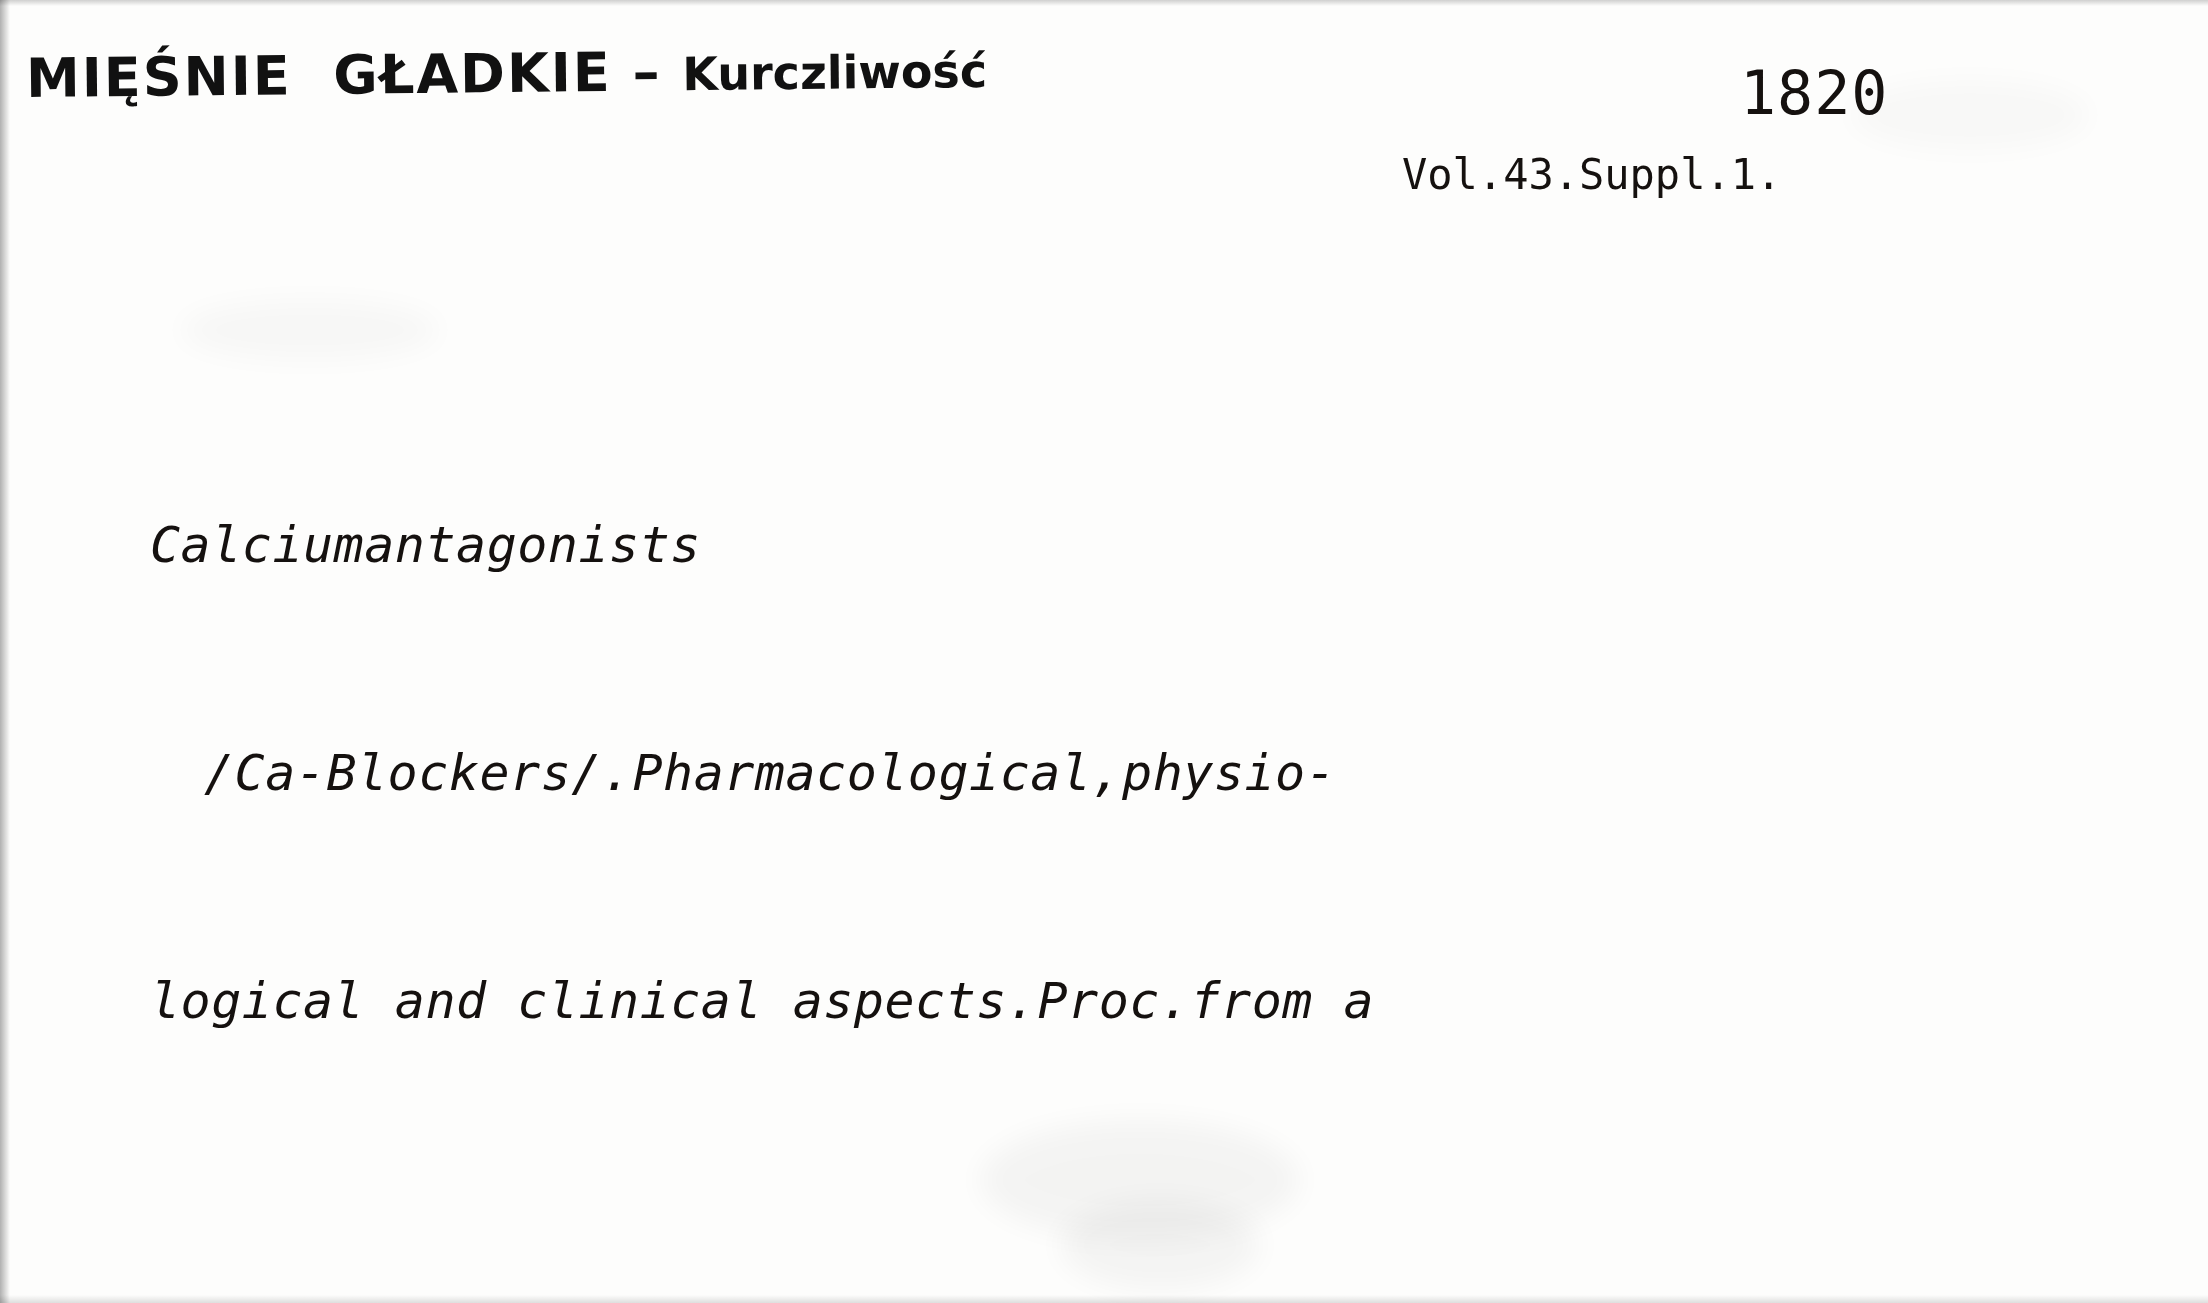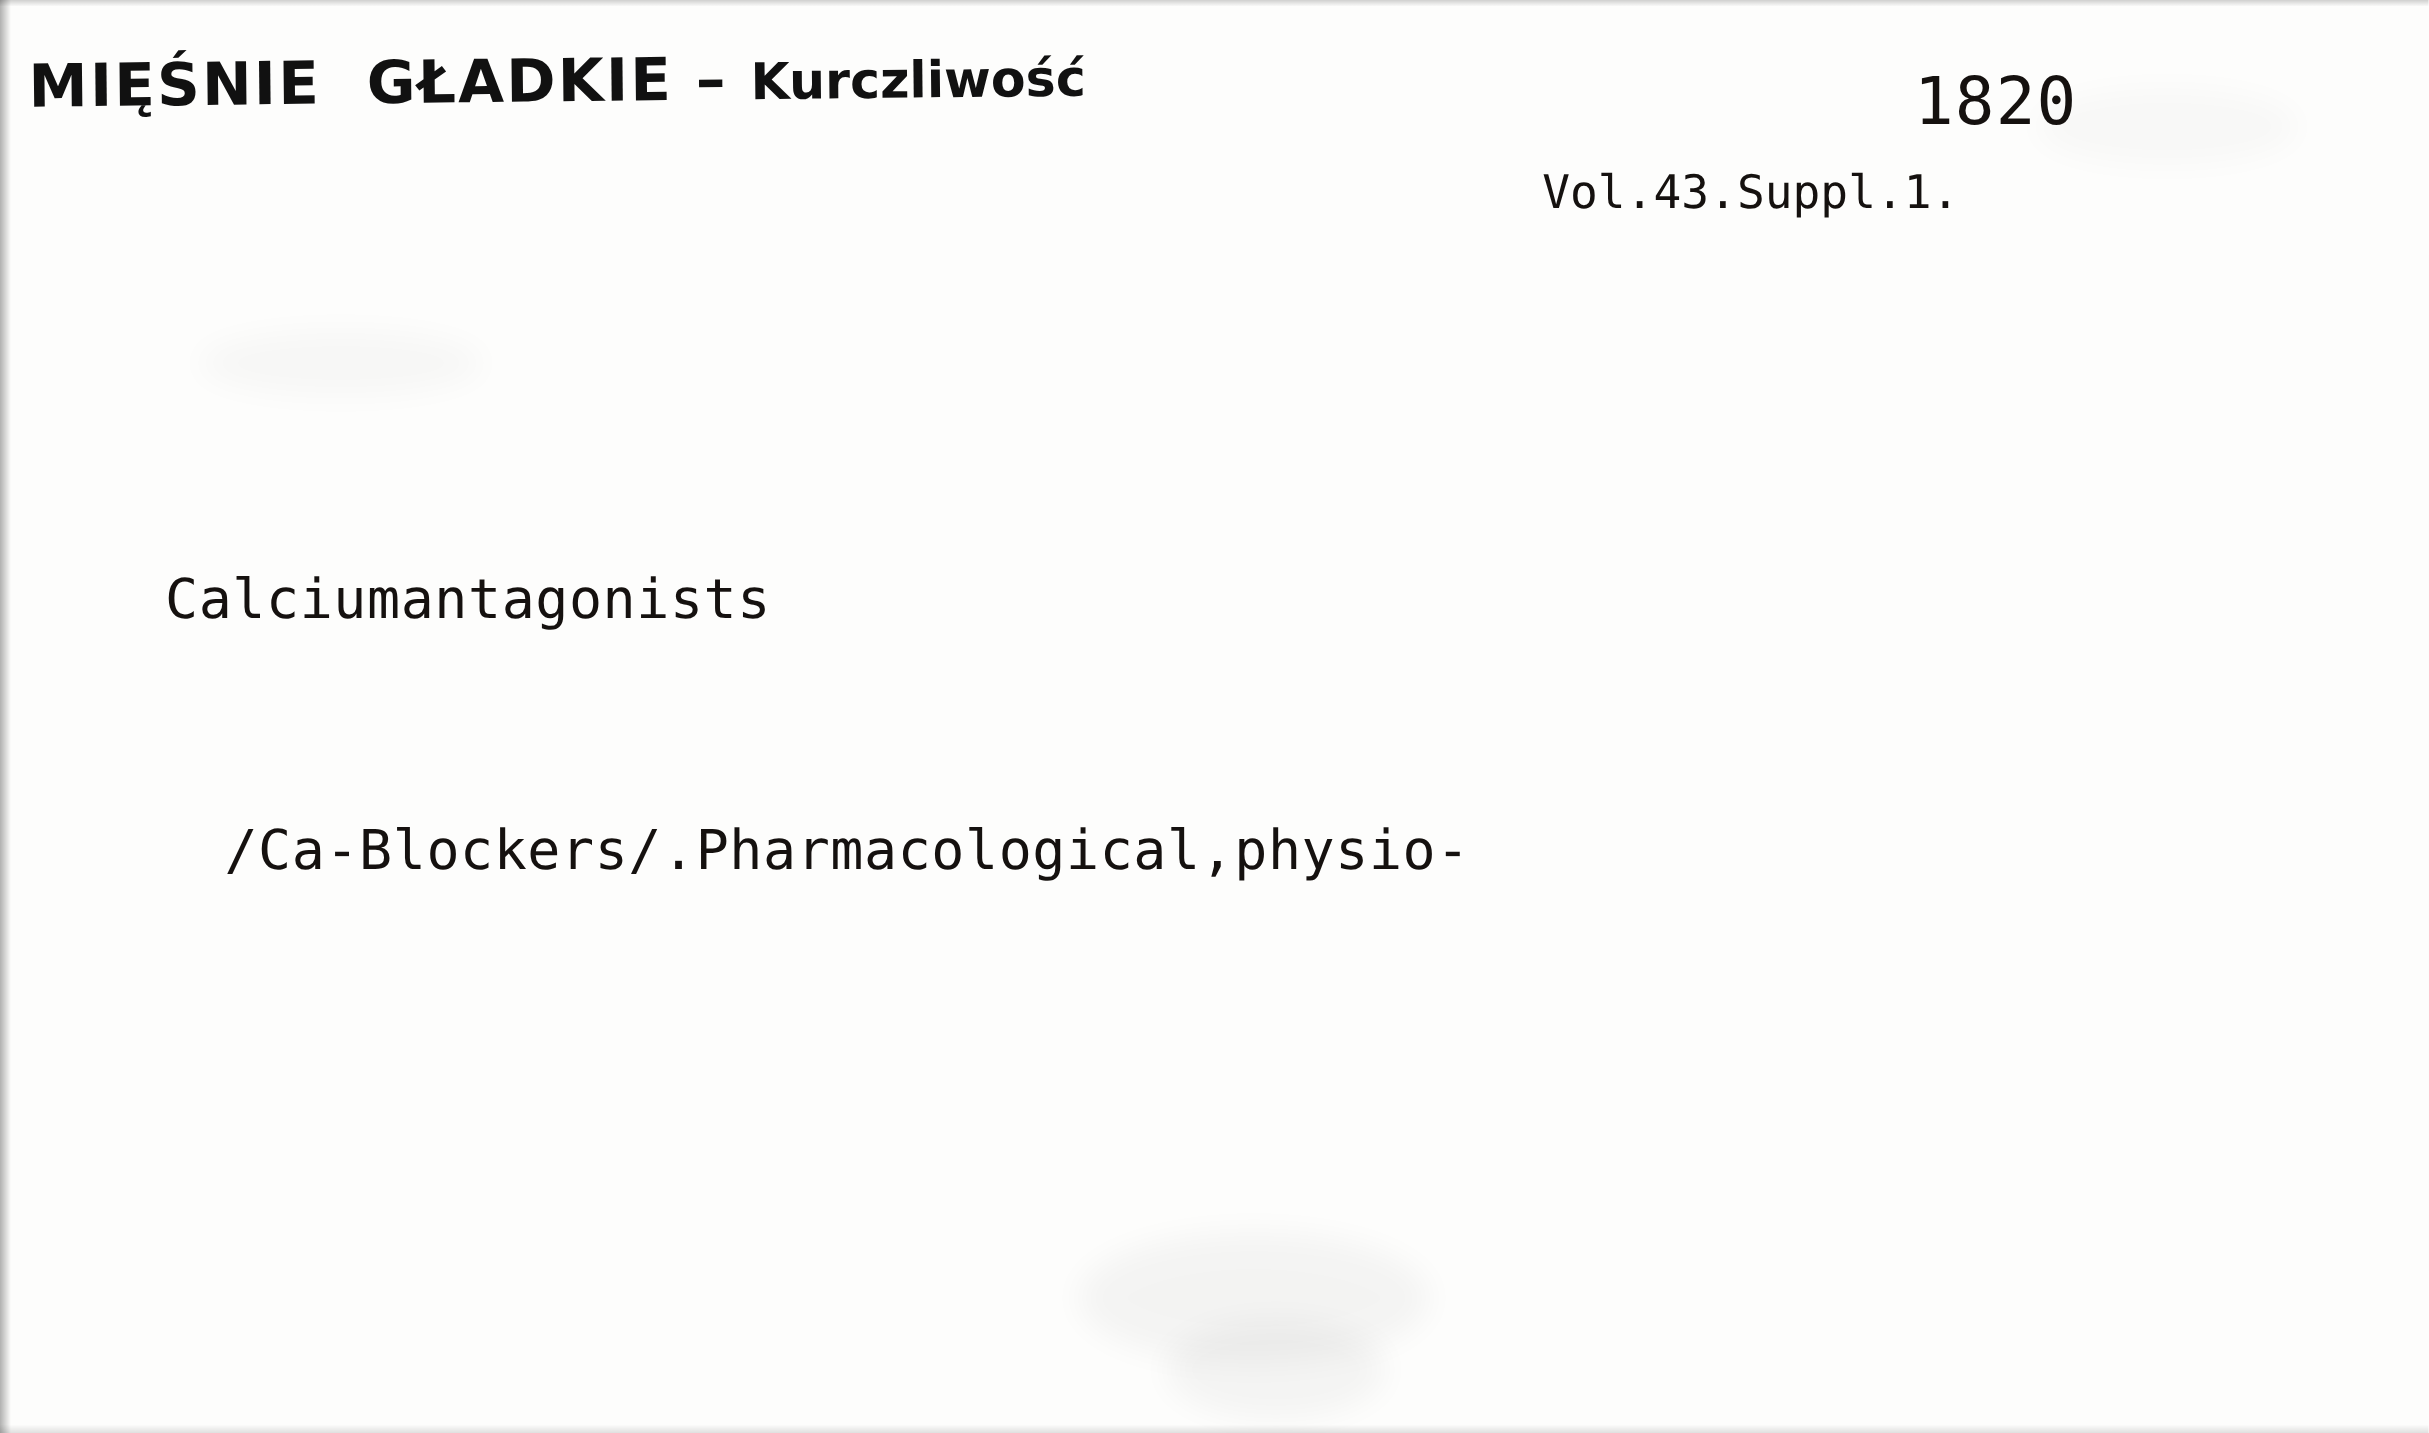--- a/index.html
+++ b/index.html
@@ -89,20 +89,21 @@
     position: absolute;
     left: 150px;
     top: 355px;
     font-size: 50px;
     line-height: 76px;
     letter-spacing: 0.5px;
   }
   .body-block .ln {
     display: block;
     white-space: pre;
+    font-style: italic;
   }
   .indent1 { padding-left: 54px; }
 </style>
 </head>
 <body>
 
 <div class="card">
 
   <div class="edge-left"></div>
   <div class="edge-top"></div>
@@ -115,19 +116,20 @@
 
   <div class="heading"><span>MIĘŚNIE  GŁADKIE – </span><span class="sub">Kurczliwość</span></div>
 
   <div class="tw acc-number">1820</div>
 
   <div class="tw vol-line">Vol.43.Suppl.1.</div>
 
   <div class="tw body-block">
     <span class="ln">Calciumantagonists</span>
     <span class="ln indent1">/Ca-Blockers/.Pharmacological,physio-</span>
+    <span class="ln">logical and clinical aspects.Proc.from a</span>
     
     
     
     
   </div>
 
 </div>
 
 </body></html>

